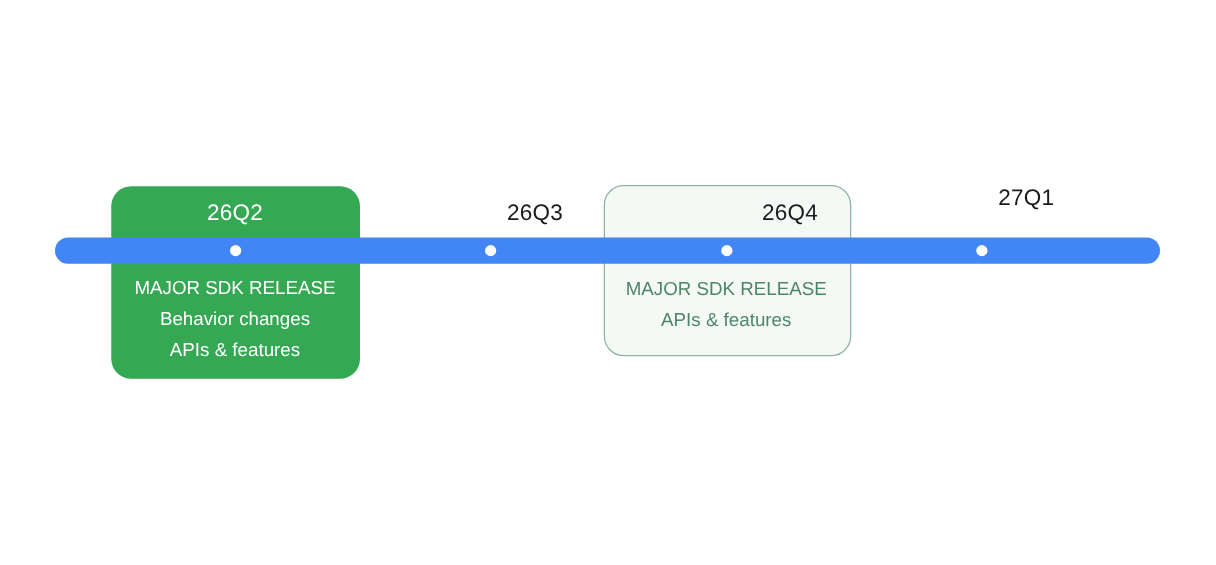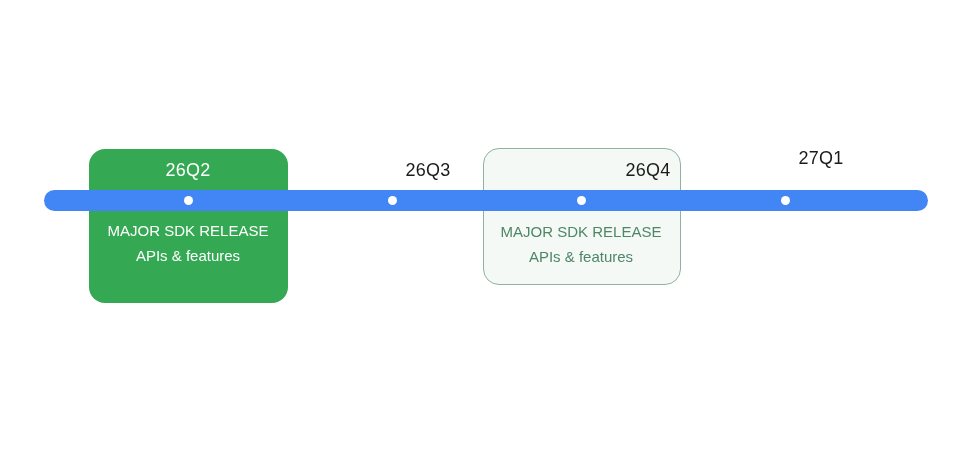--- a/index.html
+++ b/index.html
@@ -107,24 +107,25 @@
       <div class="milestone-dot" style="left: 188px; top: 196px; width: 9px; height: 9px; margin-left: -4.5px;"></div>
       <div class="milestone-dot" style="left: 392px; top: 196px; width: 9px; height: 9px; margin-left: -4.5px;"></div>
       <div class="milestone-dot" style="left: 581px; top: 196px; width: 9px; height: 9px; margin-left: -4.5px;"></div>
       <div class="milestone-dot" style="left: 785px; top: 196px; width: 9px; height: 9px; margin-left: -4.5px;"></div>
     </div>
 
   <div id="text-layer">
       <div class="quarter-heading on-fill" style="left: 188px; top: 160px;">26Q2</div>
       <div class="quarter-details on-fill" style="left: 188px; top: 218px;">
         <div class="detail-line">MAJOR SDK RELEASE</div>
+        <div class="detail-line">Behavior changes</div>
         <div class="detail-line">APIs &amp; features</div>
       </div>
       <div class="quarter-heading on-plain" style="left: 392px; top: 160px;">26Q3</div>
-      <div class="quarter-heading on-plain" style="left: 612px; top: 160px;">26Q4</div>
+      <div class="quarter-heading on-plain" style="left: 596px; top: 160px;">26Q4</div>
       <div class="quarter-details on-plain" style="left: 581px; top: 219px;">
         <div class="detail-line">MAJOR SDK RELEASE</div>
         <div class="detail-line">APIs &amp; features</div>
       </div>
       <div class="quarter-heading on-plain" style="left: 785px; top: 148px;">27Q1</div>
     </div>
 
 </div>
 
 </body></html>

